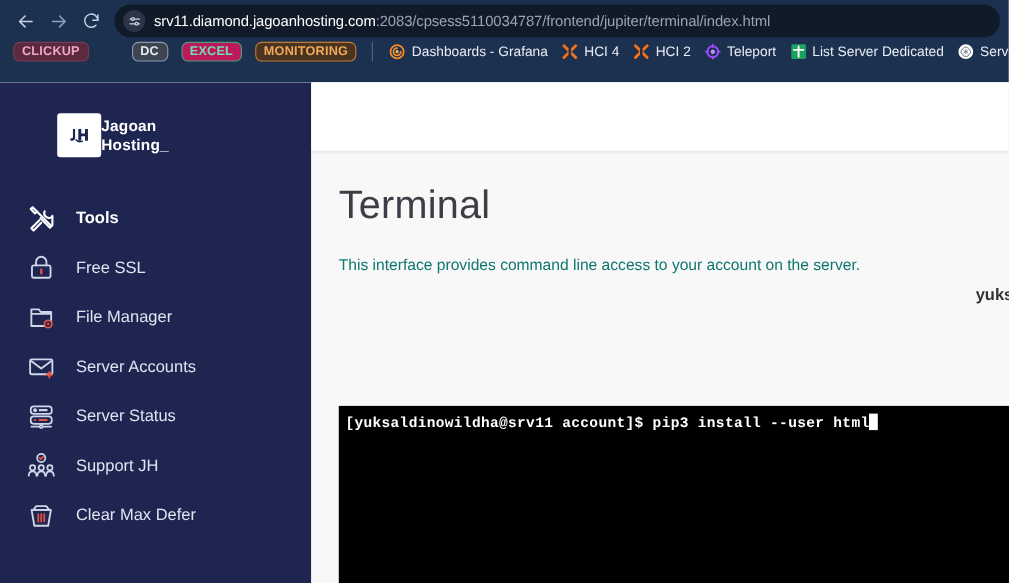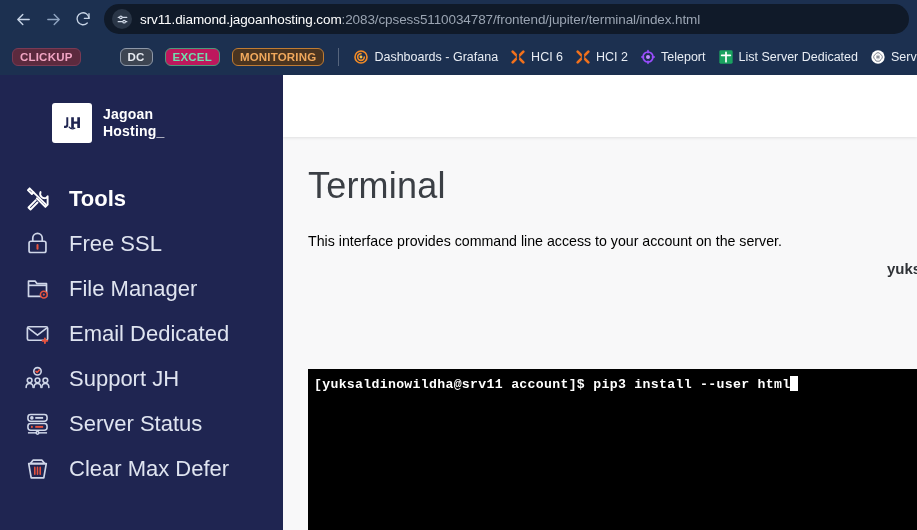--- a/index.html
+++ b/index.html
@@ -37,21 +37,21 @@
     border-radius:50%; background:#2a3647;
   }
   #url-text {
     font-size:13.5px; color:#9aa4b2; white-space:nowrap; overflow:hidden;
     letter-spacing:-0.1px;
   }
   #url-text .host { color:#ffffff; }
 
   
   #bookmark-bar {
-    position:absolute; top:38px; left:0; width:917px; height:37px;
+    position:absolute; top:28px; left:0; width:917px; height:37px;
     display:flex; align-items:center; padding:0 6px; gap:0px;
   }
   .bm {
     display:flex; align-items:center; gap:5px;
     padding:3px 6px; border-radius:4px; white-space:nowrap;
     font-size:12.5px; color:#e8edf4; flex:0 0 auto;
   }
   .chip {
     border-radius:6px; padding:2px 7px; font-size:11.5px; font-weight:bold;
     border:1px solid transparent; letter-spacing:0.2px;
@@ -66,55 +66,55 @@
   
   #page {
     position:absolute; top:75px; left:0; width:917px; height:455px;
     background:#f7f7f8;
   }
   #sidebar {
     position:absolute; top:0; left:0; width:283px; height:455px;
     background:#1f2551;
   }
   #logo-row {
-    display:flex; align-items:center; gap:11px;
+    display:flex; align-items:center; 
     padding:28px 0 0 52px;
   }
   #logo-mark {
     width:40px; height:40px; background:#ffffff; border-radius:3px;
     display:flex; align-items:center; justify-content:center; flex:0 0 auto;
   }
   #logo-text {
     color:#ffffff; font-size:14px; font-weight:bold; line-height:1.25;
     white-space:pre-line; letter-spacing:0.2px;
   }
   #nav-list { margin-top:33px; }
   .nav-item {
     display:flex; align-items:center; gap:18px;
-    padding:9px 0 9px 24px; color:#dfe4f0; font-size:22px;
+    padding:9px 0 9px 24px; color:#dfe4f0; font-size:15px;
   }
   .nav-item .ico { width:27px; height:27px; flex:0 0 auto; display:block; }
   .nav-item.active .lbl { font-weight:bold; color:#ffffff; }
 
   
   #main {
     position:absolute; top:0; left:283px; width:634px; height:455px;
     background:#f8f8f9;
   }
   #main-header {
     position:absolute; top:0; left:0; width:634px; height:62px;
     background:#ffffff; box-shadow:0 1px 3px rgba(0,0,0,0.10);
   }
   #main-scroll { position:absolute; top:62px; left:0; width:634px; height:500px; }
   #page-title {
     font-size:36px; font-weight:300; color:#3b3f45;
     padding:28px 0 0 25px; letter-spacing:0.2px;
   }
   #page-desc {
-    font-size:14.2px; color:#000000; padding:26px 0 0 25px;
+    font-size:14.2px; color:#0f766e; padding:26px 0 0 25px;
   }
   #term-user {
     text-align:right; font-size:15px; font-weight:bold; color:#2f3236;
     padding:11px 0 0 0; margin-right:-95px; white-space:nowrap;
   }
   #terminal {
     position:absolute; top:232px; left:25px; width:620px; height:161px;
     background:#000000; overflow:hidden;
   }
   #term-line {
@@ -190,21 +190,21 @@
         <circle cx="12" cy="12" r="2.2" fill="#f0c24b"></circle>
       </svg>
       <span>Dashboards - Grafana</span>
     </div>
 
     <div class="bm">
       <svg class="bm-ico" viewBox="0 0 24 24">
         <path d="M4 4 L20 20 M20 4 L4 20" stroke="#f2711c" stroke-width="4" stroke-linecap="round"></path>
         <path d="M12 9 L12 15" stroke="#1c3050" stroke-width="3.5" stroke-linecap="round"></path>
       </svg>
-      <span>HCI 6</span>
+      <span>HCI 4</span>
     </div>
 
     <div class="bm">
       <svg class="bm-ico" viewBox="0 0 24 24">
         <path d="M4 4 L20 20 M20 4 L4 20" stroke="#f2711c" stroke-width="4" stroke-linecap="round"></path>
         <path d="M12 9 L12 15" stroke="#1c3050" stroke-width="3.5" stroke-linecap="round"></path>
       </svg>
       <span>HCI 2</span>
     </div>
 
@@ -283,52 +283,52 @@
         </svg>
         <span class="lbl">File Manager</span>
       </div>
 
       <div class="nav-item">
         <svg class="ico" viewBox="0 0 24 24" fill="none" stroke="#cfd6e8" stroke-width="1.5" stroke-linejoin="round">
           <rect x="3" y="6" width="18" height="12" rx="1.4"></rect>
           <polyline points="3.6 7 12 13.4 20.4 7"></polyline>
           <path d="M18.6 16.3v4.2M16.5 18.4h4.2" stroke="#e8543f" stroke-width="1.7" stroke-linecap="round"></path>
         </svg>
-        <span class="lbl">Email Dedicated</span>
+        <span class="lbl">Server Accounts</span>
+      </div>
+
+      <div class="nav-item">
+        <svg class="ico" viewBox="0 0 24 24" fill="none" stroke="#cfd6e8" stroke-width="1.4" stroke-linejoin="round">
+          <rect x="3.5" y="4" width="17" height="6" rx="2.4"></rect>
+          <rect x="3.5" y="12" width="17" height="6" rx="2.4"></rect>
+          <circle cx="7" cy="7" r="0.9" fill="#cfd6e8"></circle>
+            <line x1="10" y1="7" x2="17" y2="7" stroke-width="1.7"></line>
+          <circle cx="7" cy="15" r="0.9" fill="#e8543f" stroke="none"></circle>
+            <line x1="10" y1="15" x2="17" y2="15" stroke="#e8543f" stroke-width="1.7"></line>
+          <line x1="3.5" y1="20.3" x2="20.5" y2="20.3" stroke-width="1.3"></line>
+          <circle cx="12" cy="20.3" r="1.2" fill="#1f2551"></circle>
+        </svg>
+        <span class="lbl">Server Status</span>
       </div>
 
       <div class="nav-item">
         <svg class="ico" viewBox="0 0 24 24" fill="none" stroke="#cfd6e8" stroke-width="1.4" stroke-linecap="round" stroke-linejoin="round">
           <circle cx="12" cy="5.6" r="3.3"></circle>
           <path d="M10.6 5.6l1 1.1 2-2.2" stroke="#e8543f" stroke-width="1.4"></path>
           <circle cx="5" cy="13.6" r="2.1"></circle>
             <circle cx="12" cy="13.6" r="2.1"></circle>
             <circle cx="19" cy="13.6" r="2.1"></circle>
           <path d="M1.9 20c0-2.2 1.4-3.6 3.1-3.6s3.1 1.4 3.1 3.6"></path>
           <path d="M8.9 20c0-2.2 1.4-3.6 3.1-3.6s3.1 1.4 3.1 3.6"></path>
           <path d="M15.9 20c0-2.2 1.4-3.6 3.1-3.6s3.1 1.4 3.1 3.6"></path>
         </svg>
         <span class="lbl">Support JH</span>
       </div>
 
       <div class="nav-item">
-        <svg class="ico" viewBox="0 0 24 24" fill="none" stroke="#cfd6e8" stroke-width="1.4" stroke-linejoin="round">
-          <rect x="3.5" y="4" width="17" height="6" rx="2.4"></rect>
-          <rect x="3.5" y="12" width="17" height="6" rx="2.4"></rect>
-          <circle cx="7" cy="7" r="0.9" fill="#cfd6e8"></circle>
-            <line x1="10" y1="7" x2="17" y2="7" stroke-width="1.7"></line>
-          <circle cx="7" cy="15" r="0.9" fill="#e8543f" stroke="none"></circle>
-            <line x1="10" y1="15" x2="17" y2="15" stroke="#e8543f" stroke-width="1.7"></line>
-          <line x1="3.5" y1="20.3" x2="20.5" y2="20.3" stroke-width="1.3"></line>
-          <circle cx="12" cy="20.3" r="1.2" fill="#1f2551"></circle>
-        </svg>
-        <span class="lbl">Server Status</span>
-      </div>
-
-      <div class="nav-item">
         <svg class="ico" viewBox="0 0 24 24" fill="none" stroke="#cfd6e8" stroke-width="1.5" stroke-linecap="round" stroke-linejoin="round">
           <path d="M4.2 7.6h15.6L17.6 20.4H6.4z"></path>
           <path d="M8 4.6h8l2.4 3H5.6z"></path>
           <path d="M9.6 11v6M12 11v6M14.4 11v6" stroke="#e8543f" stroke-width="1.4"></path>
         </svg>
         <span class="lbl">Clear Max Defer</span>
       </div>
 
     </div>
   </div>

